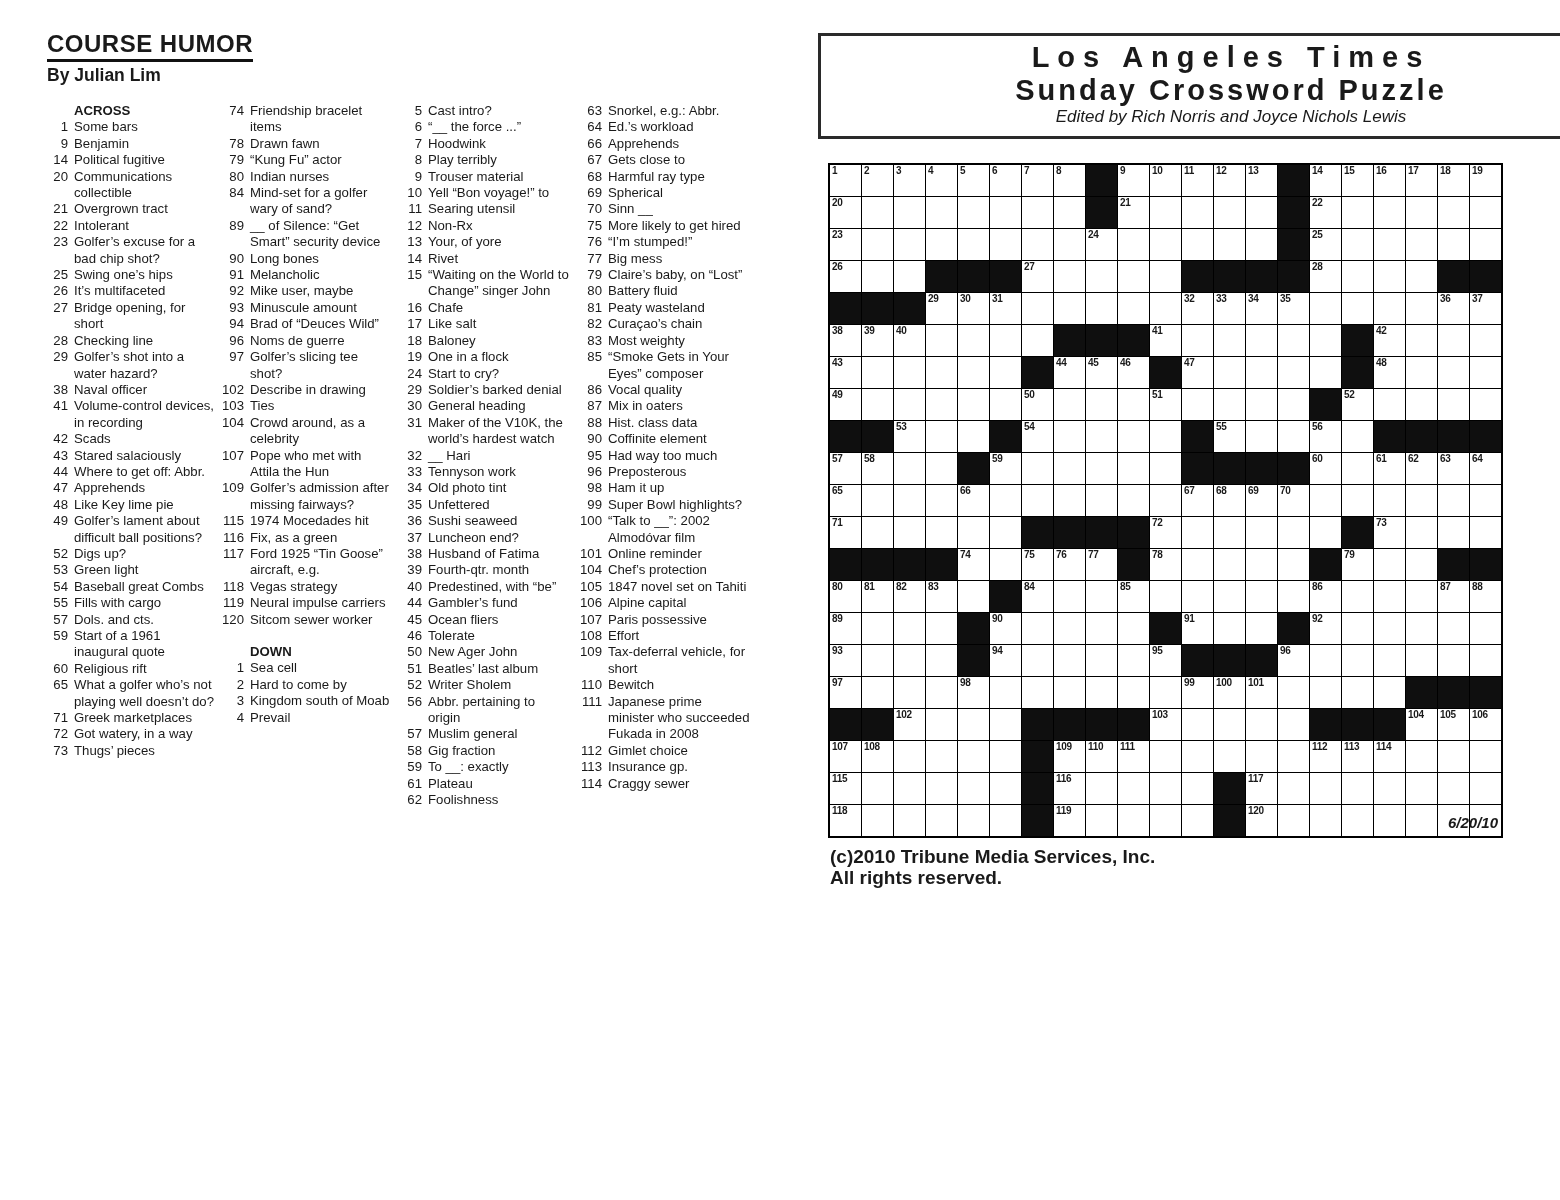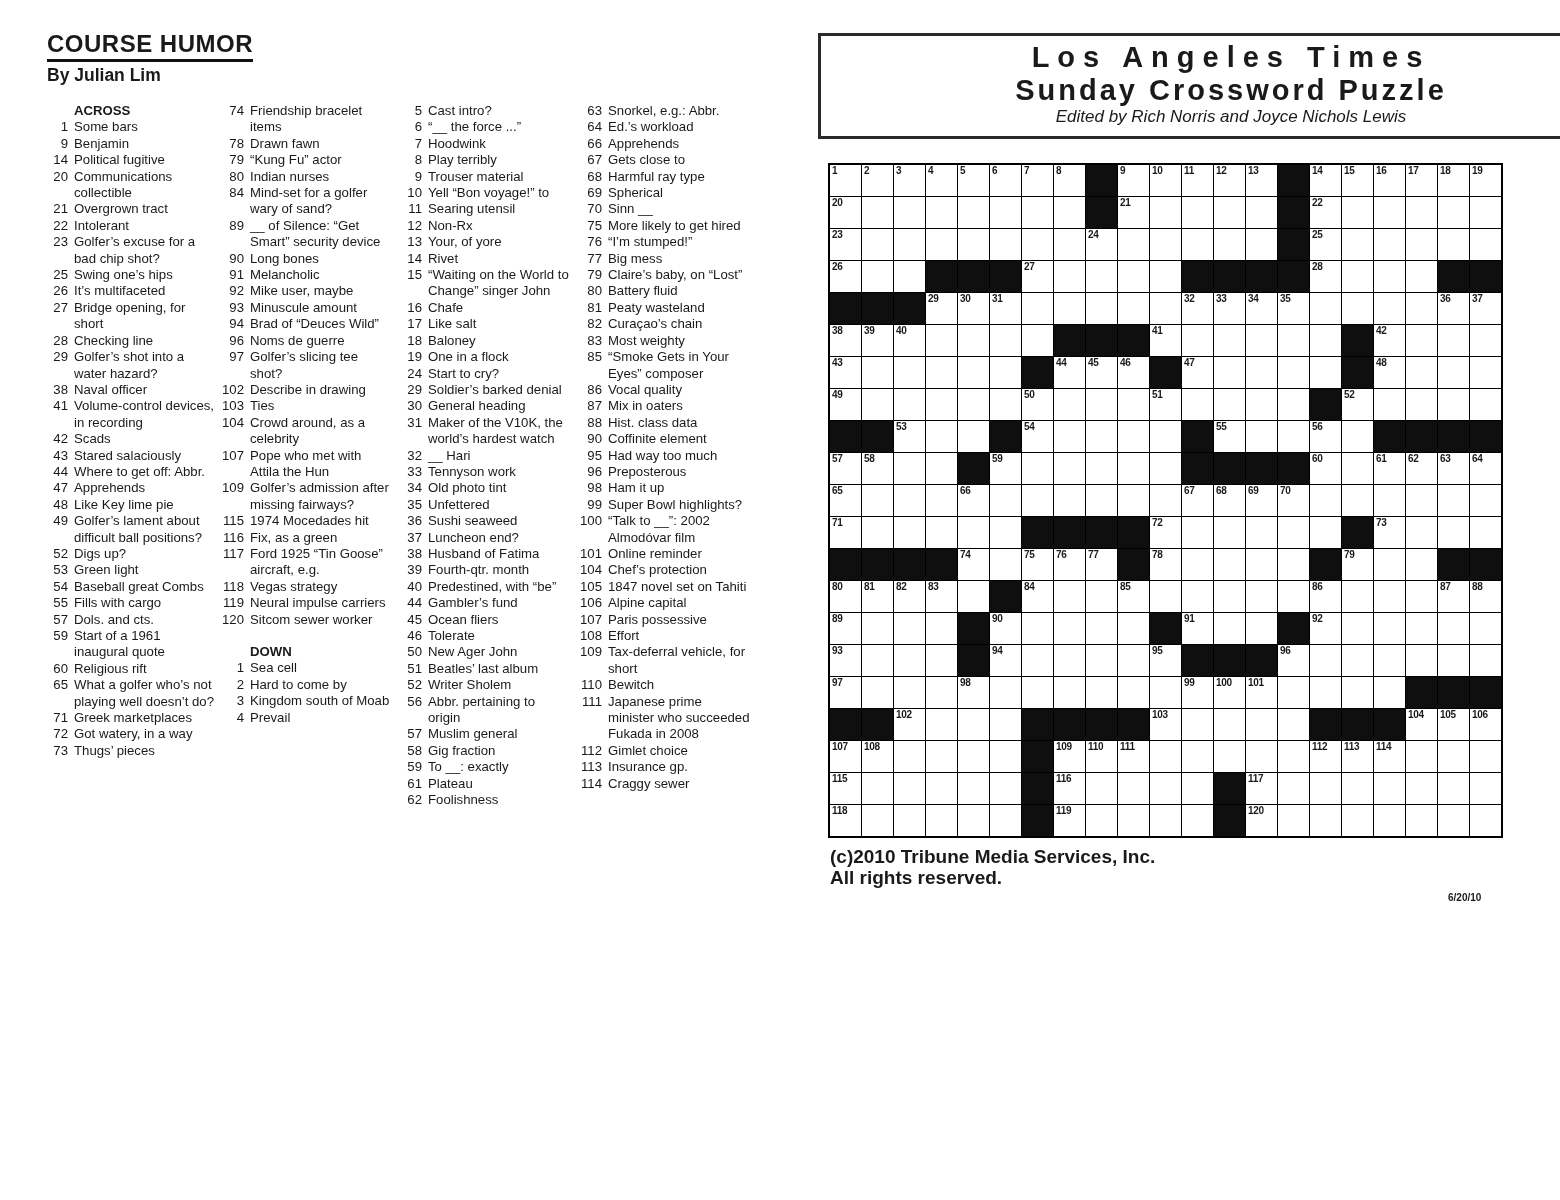--- a/index.html
+++ b/index.html
@@ -28,21 +28,21 @@
   .hbox .l3 { font-size:17px; margin-top:0;font-style:italic; }
 
   .grid { position:absolute; left:828px; top:163px; display:grid;
           grid-template-columns:repeat(21,31px); grid-auto-rows:31px; gap:1px;
           background:#000; border:2px solid #000; width:max-content; }
   .cell { background:#fff; position:relative; }
   .cell.black { background:#0f0f0f; }
   .cell .num { position:absolute; top:1px; left:2px; font-size:10px; font-weight:bold; line-height:10px; letter-spacing:-0.3px; }
 
   .copy { position:absolute; left:830px; top:846px; font-size:19px; font-weight:bold; line-height:21px; }
-  .pdate { position:absolute; left:1448px; top:892px; font-size:10px; font-weight:bold; }
+  .pdate { position:absolute; left:1448px; top:814px; font-size:15px; font-weight:bold;font-style:italic; }
 </style>
 </head>
 <body>
 
 <div id="page">
 
   <div class="title">COURSE HUMOR</div>
   <div class="byline">By Julian Lim</div>
 
   <div id="clue-columns-root">

